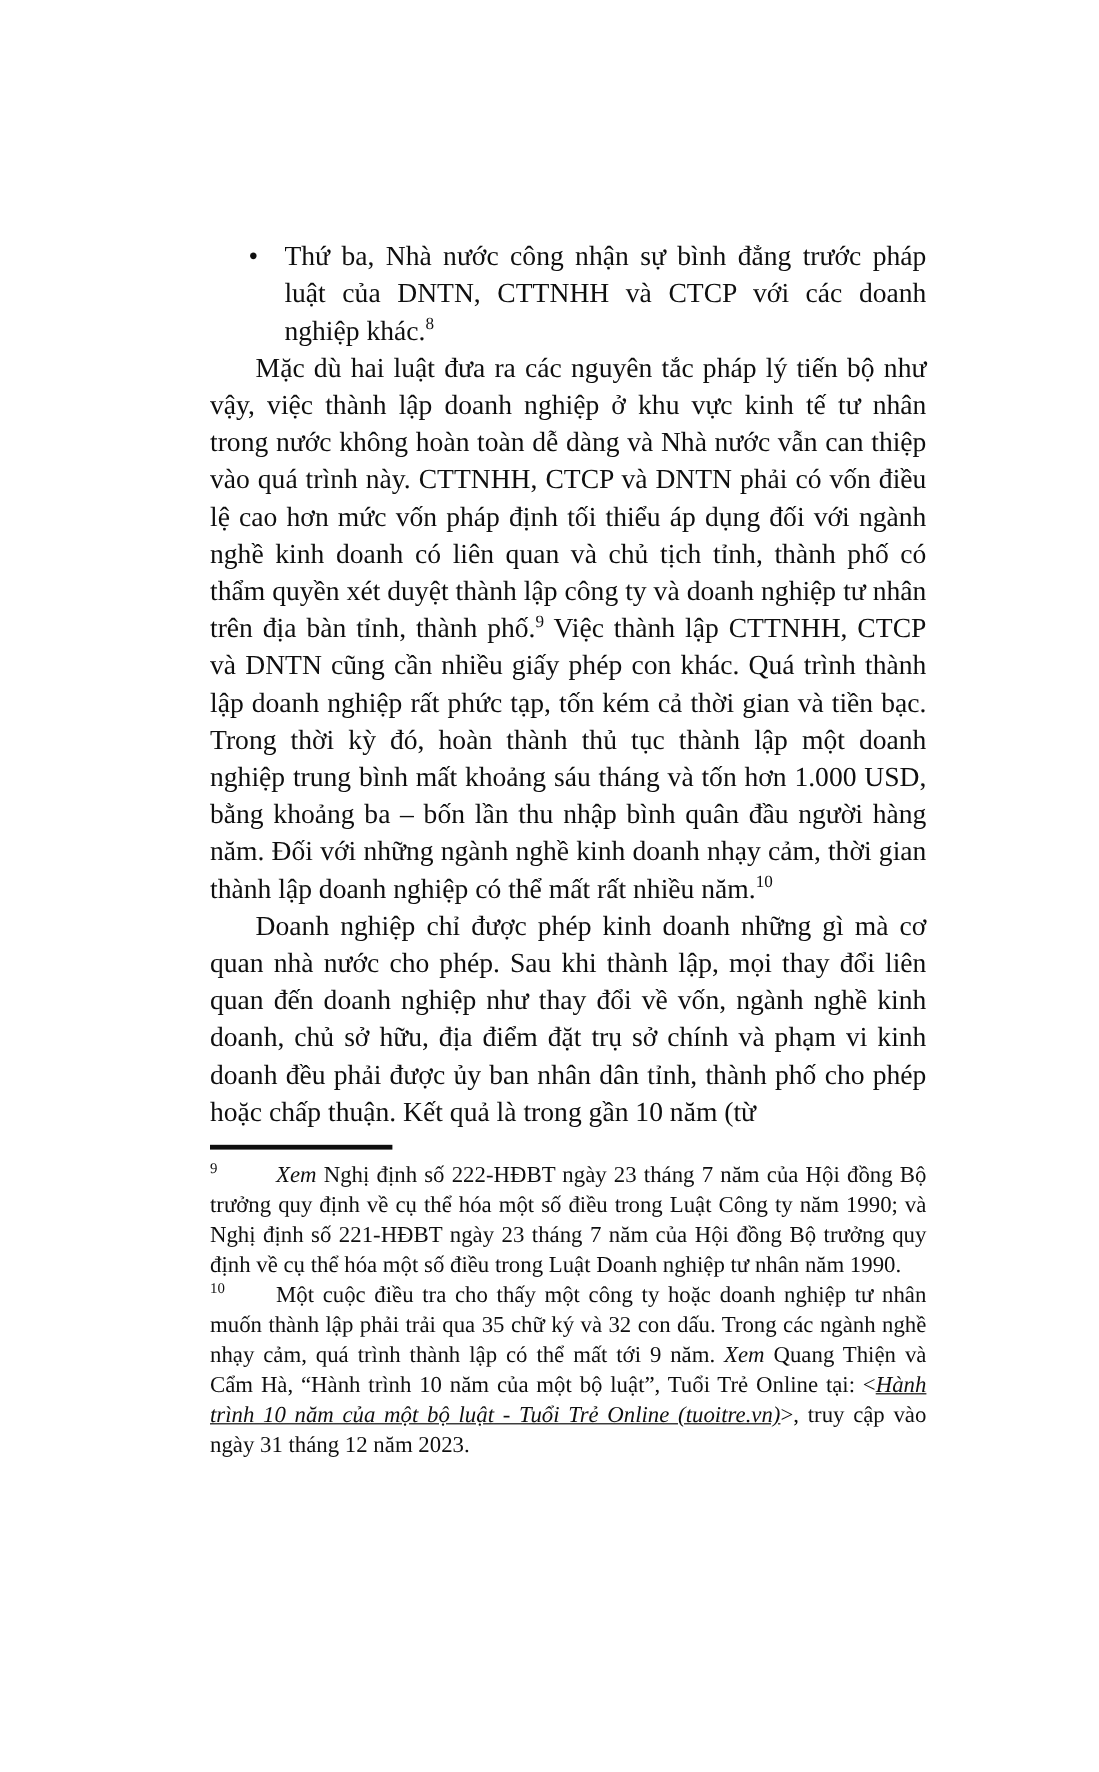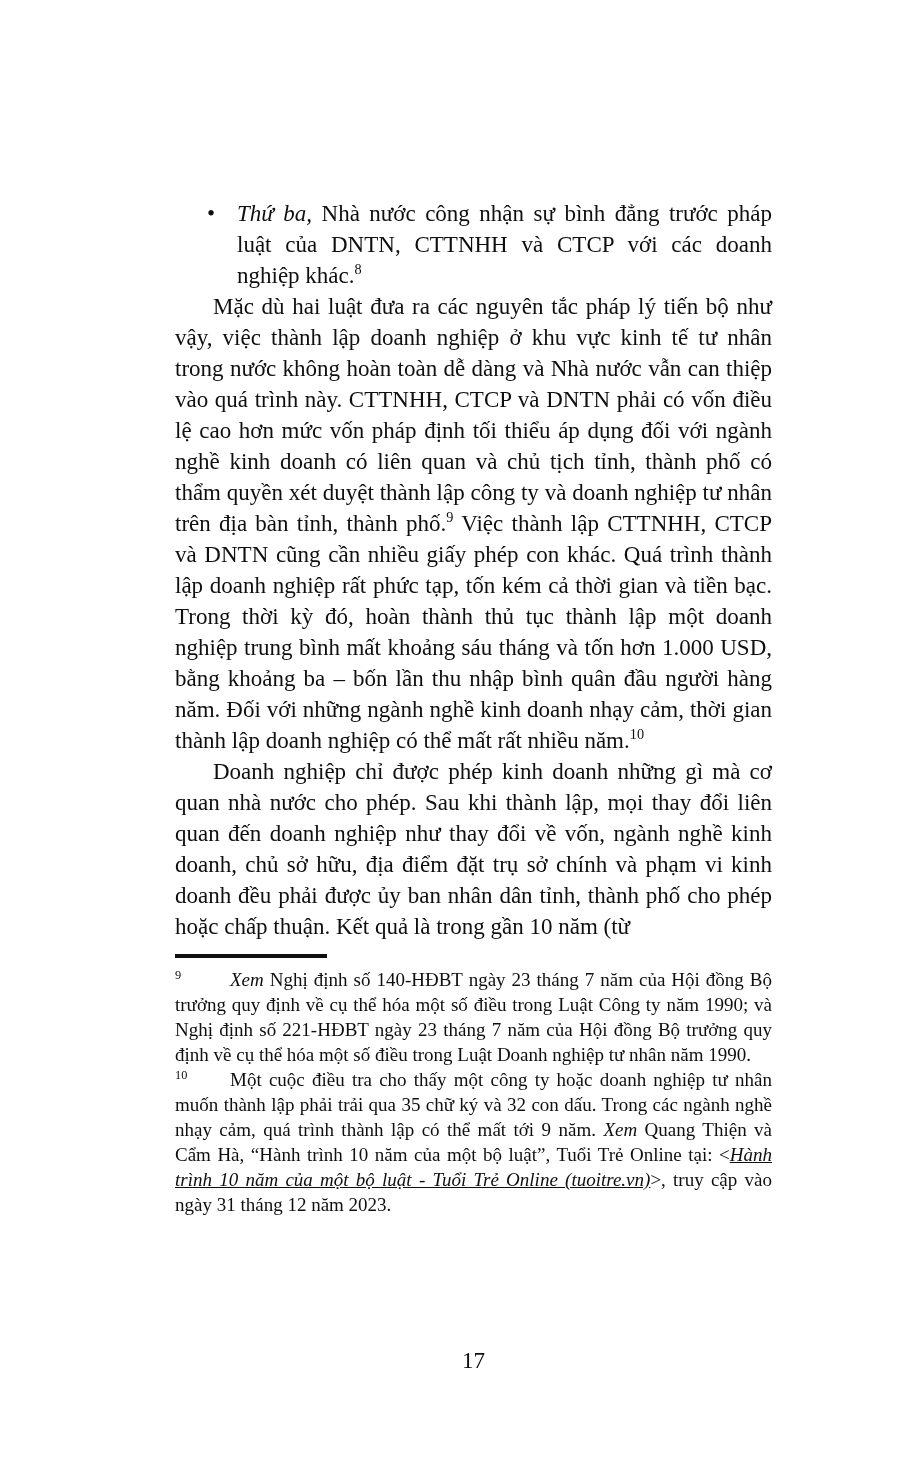--- a/index.html
+++ b/index.html
@@ -22,21 +22,21 @@
   }
   .bullet-item {
     position: relative;
     padding-left: 62px;
   }
   .bullet-marker {
     position: absolute;
     left: 32px;
     top: 0;
   }
-  .it { font-style: italic; }
+  .it { }
   .para { text-indent: 38px; font-family: Liberation Serif, serif; }
   sup.ref {
     font-size: 0.62em;
     vertical-align: super;
     line-height: 0;
   }
   .fn-rule {
     width: 152px;
     border-top: 4px solid #0f0f0f;
     margin: 12px 0 9px 0;
@@ -86,21 +86,20 @@
 
     <p class="para"><span>Doanh nghiệp chỉ được phép kinh doanh những gì mà cơ quan nhà nước cho phép. Sau khi thành lập, mọi thay đổi liên quan đến doanh nghiệp như thay đổi về vốn, ngành nghề kinh doanh, chủ sở hữu, địa điểm đặt trụ sở chính và phạm vi kinh doanh đều phải được ủy ban nhân dân tỉnh, thành phố cho phép hoặc chấp thuận. Kết quả là trong gần 10 năm (từ</span></p>
 
   </div>
 
   <div class="fn-rule"></div>
 
   <div class="footnotes">
 
 
-    <p class="footnote"><span class="fn-head"><sup class="fn-num">9</sup></span><em>Xem</em><span> Nghị định số 140-HĐBT ngày 23 tháng 7 năm của Hội đồng Bộ trưởng quy định về cụ thể hóa một số điều trong Luật Công ty năm 1990; và Nghị định số 221-HĐBT ngày 23 tháng 7 năm của Hội đồng Bộ trưởng quy định về cụ thể hóa một số điều trong Luật Doanh nghiệp tư nhân năm 1990.</span></p>
+    <p class="footnote"><span class="fn-head"><sup class="fn-num">9</sup></span><em>Xem</em><span> Nghị định số 222-HĐBT ngày 23 tháng 7 năm của Hội đồng Bộ trưởng quy định về cụ thể hóa một số điều trong Luật Công ty năm 1990; và Nghị định số 221-HĐBT ngày 23 tháng 7 năm của Hội đồng Bộ trưởng quy định về cụ thể hóa một số điều trong Luật Doanh nghiệp tư nhân năm 1990.</span></p>
 
     <p class="footnote"><span class="fn-head"><sup class="fn-num">10</sup></span><span>Một cuộc điều tra cho thấy một công ty hoặc doanh nghiệp tư nhân muốn thành lập phải trải qua 35 chữ ký và 32 con dấu. Trong các ngành nghề nhạy cảm, quá trình thành lập có thể mất tới 9 năm. </span><em>Xem</em><span> Quang Thiện và Cẩm Hà, “Hành trình 10 năm của một bộ luật”, Tuổi Trẻ Online tại: &lt;</span><a class="fn-link">Hành trình 10 năm của một bộ luật - Tuổi Trẻ Online (tuoitre.vn)</a><span>&gt;, truy cập vào ngày 31 tháng 12 năm 2023.</span></p>
 
   </div>
 
-  <div class="page-number">17</div>
 
 </div>
 
 </body></html>

